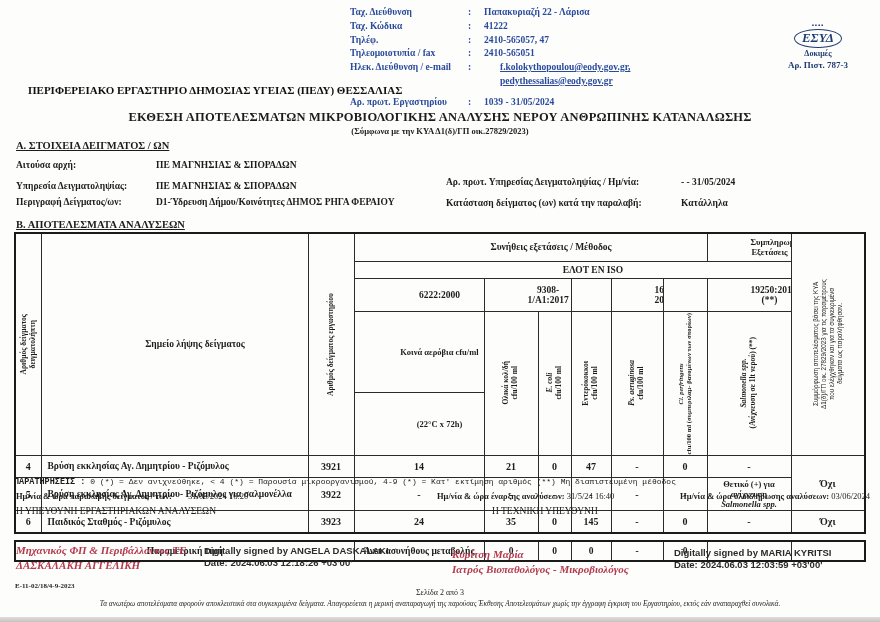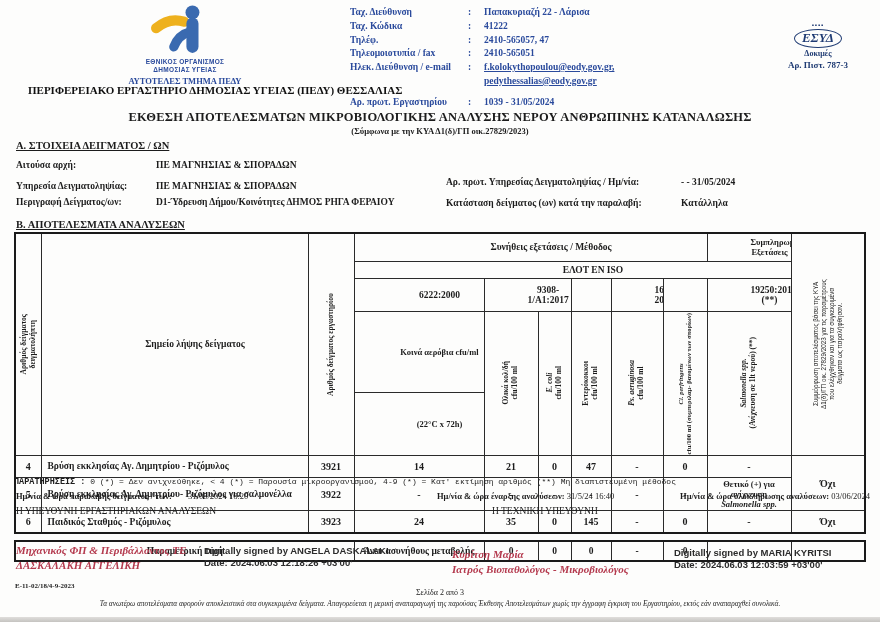--- a/index.html
+++ b/index.html
@@ -17,21 +17,21 @@
   .logo-svg { display:block; margin:0 auto; }
   .org-name { font-family:"Liberation Sans",sans-serif; font-size:6.5px; font-weight:bold; letter-spacing:.3px; color:#2a4a9c; line-height:1.25; white-space:pre-line; }
   .dept-name { font-size:8.5px; font-weight:bold; color:#2a4a9c; margin-top:2px; }
   .lab-name { position:absolute; left:28px; top:84px; font-size:11px; font-weight:bold; white-space:nowrap; color:#111; }
 
   .contact-block { position:absolute; left:350px; top:6px; width:430px; }
   .contact-row { display:flex; font-size:9.5px; font-weight:bold; color:#2a4a9c; line-height:1.45; }
   .contact-label { width:118px; }
   .contact-colon { width:16px; }
   .contact-value { flex:1; }
-  .contact-value a, .email-link { color:#2a4a9c; text-decoration:underline; }
+  .contact-value a, .email-link { color:#2a4a9c; text-decoration:underline;margin-left:16px; }
   .protocol-row { margin-top:7px; }
 
   .esyd-block { position:absolute; right:16px; top:22px; width:92px; text-align:center; }
   .esyd-bars { font-size:6px; letter-spacing:1px; color:#1f3b73; line-height:1; }
   .esyd-logo { display:inline-block; font-size:13px; font-weight:bold; font-style:italic; color:#1f3b73; border:1.5px solid #1f3b73; border-radius:50%; padding:1px 7px 2px; line-height:1.1; }
   .esyd-sub { font-size:8px; font-weight:bold; color:#1f3b73; margin-top:1px; }
   .esyd-cert { font-size:9px; font-weight:bold; color:#1f3b73; margin-top:2px; }
 
   
   .title-block { position:absolute; top:110px; left:0; right:0; text-align:center; }
@@ -101,31 +101,20 @@
   .page-num { position:absolute; top:588px; left:0; right:0; text-align:center; font-size:8px; }
   .disclaimer { position:absolute; top:599px; left:8px; right:8px; text-align:center; font-style:italic; font-size:7.3px; color:#222; }
   .scan-edge { position:absolute; bottom:0; left:0; right:0; height:5px; background:linear-gradient(#d8d6d3,#b7b5b2); opacity:.8; }
 </style>
 </head>
 <body>
 
 <div class="page">
 
   <div class="doc-header">
-    <div class="logo-block">
-      <svg class="logo-svg" width="86" height="54" viewBox="0 0 90 58">
-        <path d="M14 26 Q28 14 44 19" stroke="#eeb11e" stroke-width="11" stroke-linecap="round" fill="none"></path>
-        <circle cx="53" cy="9" r="7.5" fill="#3a6ab0"></circle>
-        <path d="M53 21 L53 46" stroke="#3a6ab0" stroke-width="13" stroke-linecap="round" fill="none"></path>
-        <path d="M50 30 Q38 33 33 46" stroke="#3a6ab0" stroke-width="10" stroke-linecap="round" fill="none"></path>
-      </svg>
-      <div class="org-name">ΕΘΝΙΚΟΣ ΟΡΓΑΝΙΣΜΟΣ
-ΔΗΜΟΣΙΑΣ ΥΓΕΙΑΣ</div>
-      <div class="dept-name">ΑΥΤΟΤΕΛΕΣ ΤΜΗΜΑ ΠΕΔΥ</div>
-    </div>
     <div class="lab-name">ΠΕΡΙΦΕΡΕΙΑΚΟ ΕΡΓΑΣΤΗΡΙΟ ΔΗΜΟΣΙΑΣ ΥΓΕΙΑΣ (ΠΕΔΥ) ΘΕΣΣΑΛΙΑΣ</div>
 
     <div class="contact-block">
       <div class="contact-row">
         <span class="contact-label">Ταχ. Διεύθυνση</span>
         <span class="contact-colon">:</span>
         <span class="contact-value">Παπακυριαζή 22 - Λάρισα</span>
       </div>
       <div class="contact-row">
         <span class="contact-label">Ταχ. Κώδικα</span>

